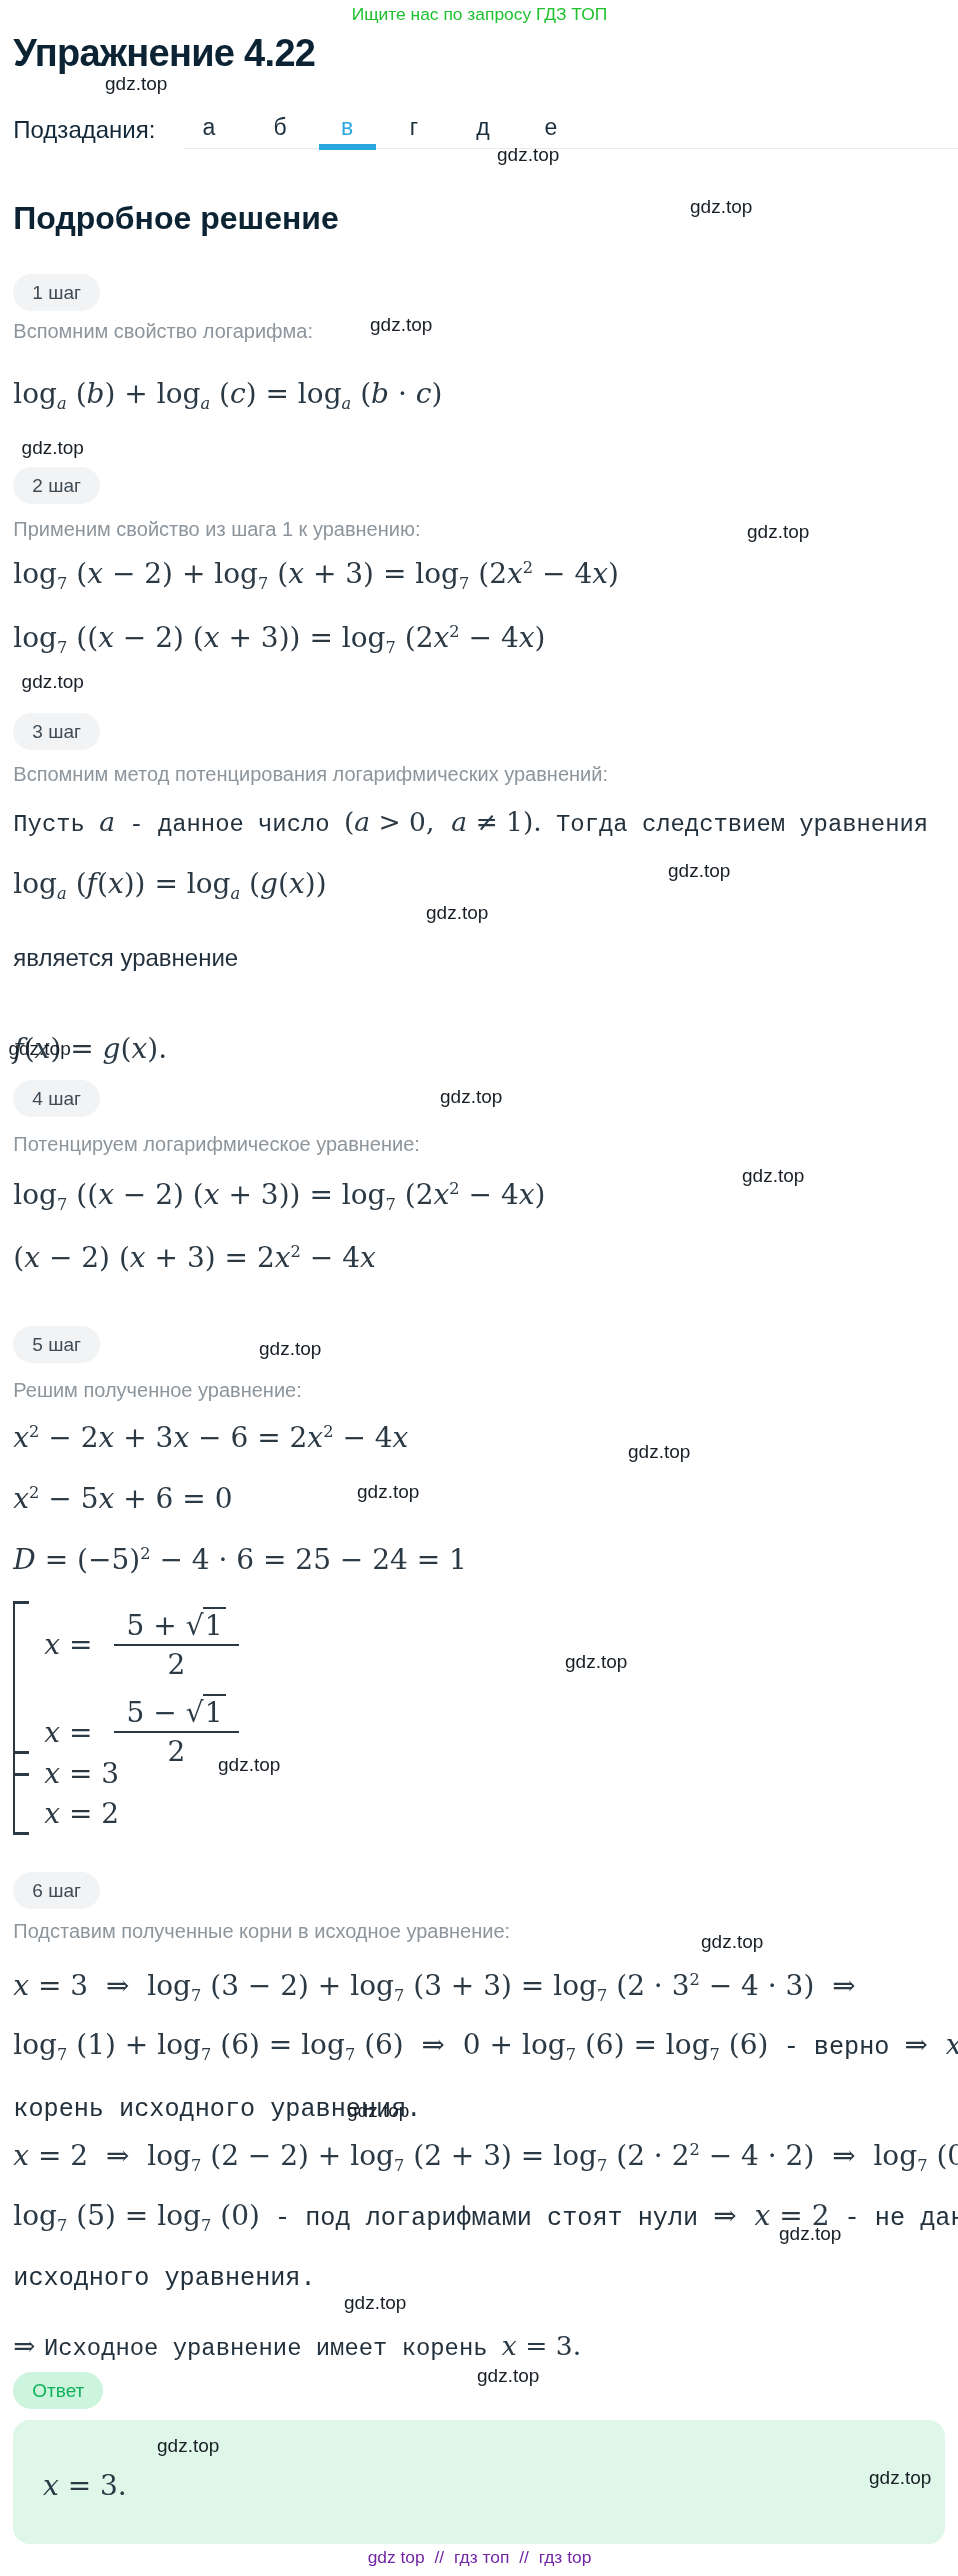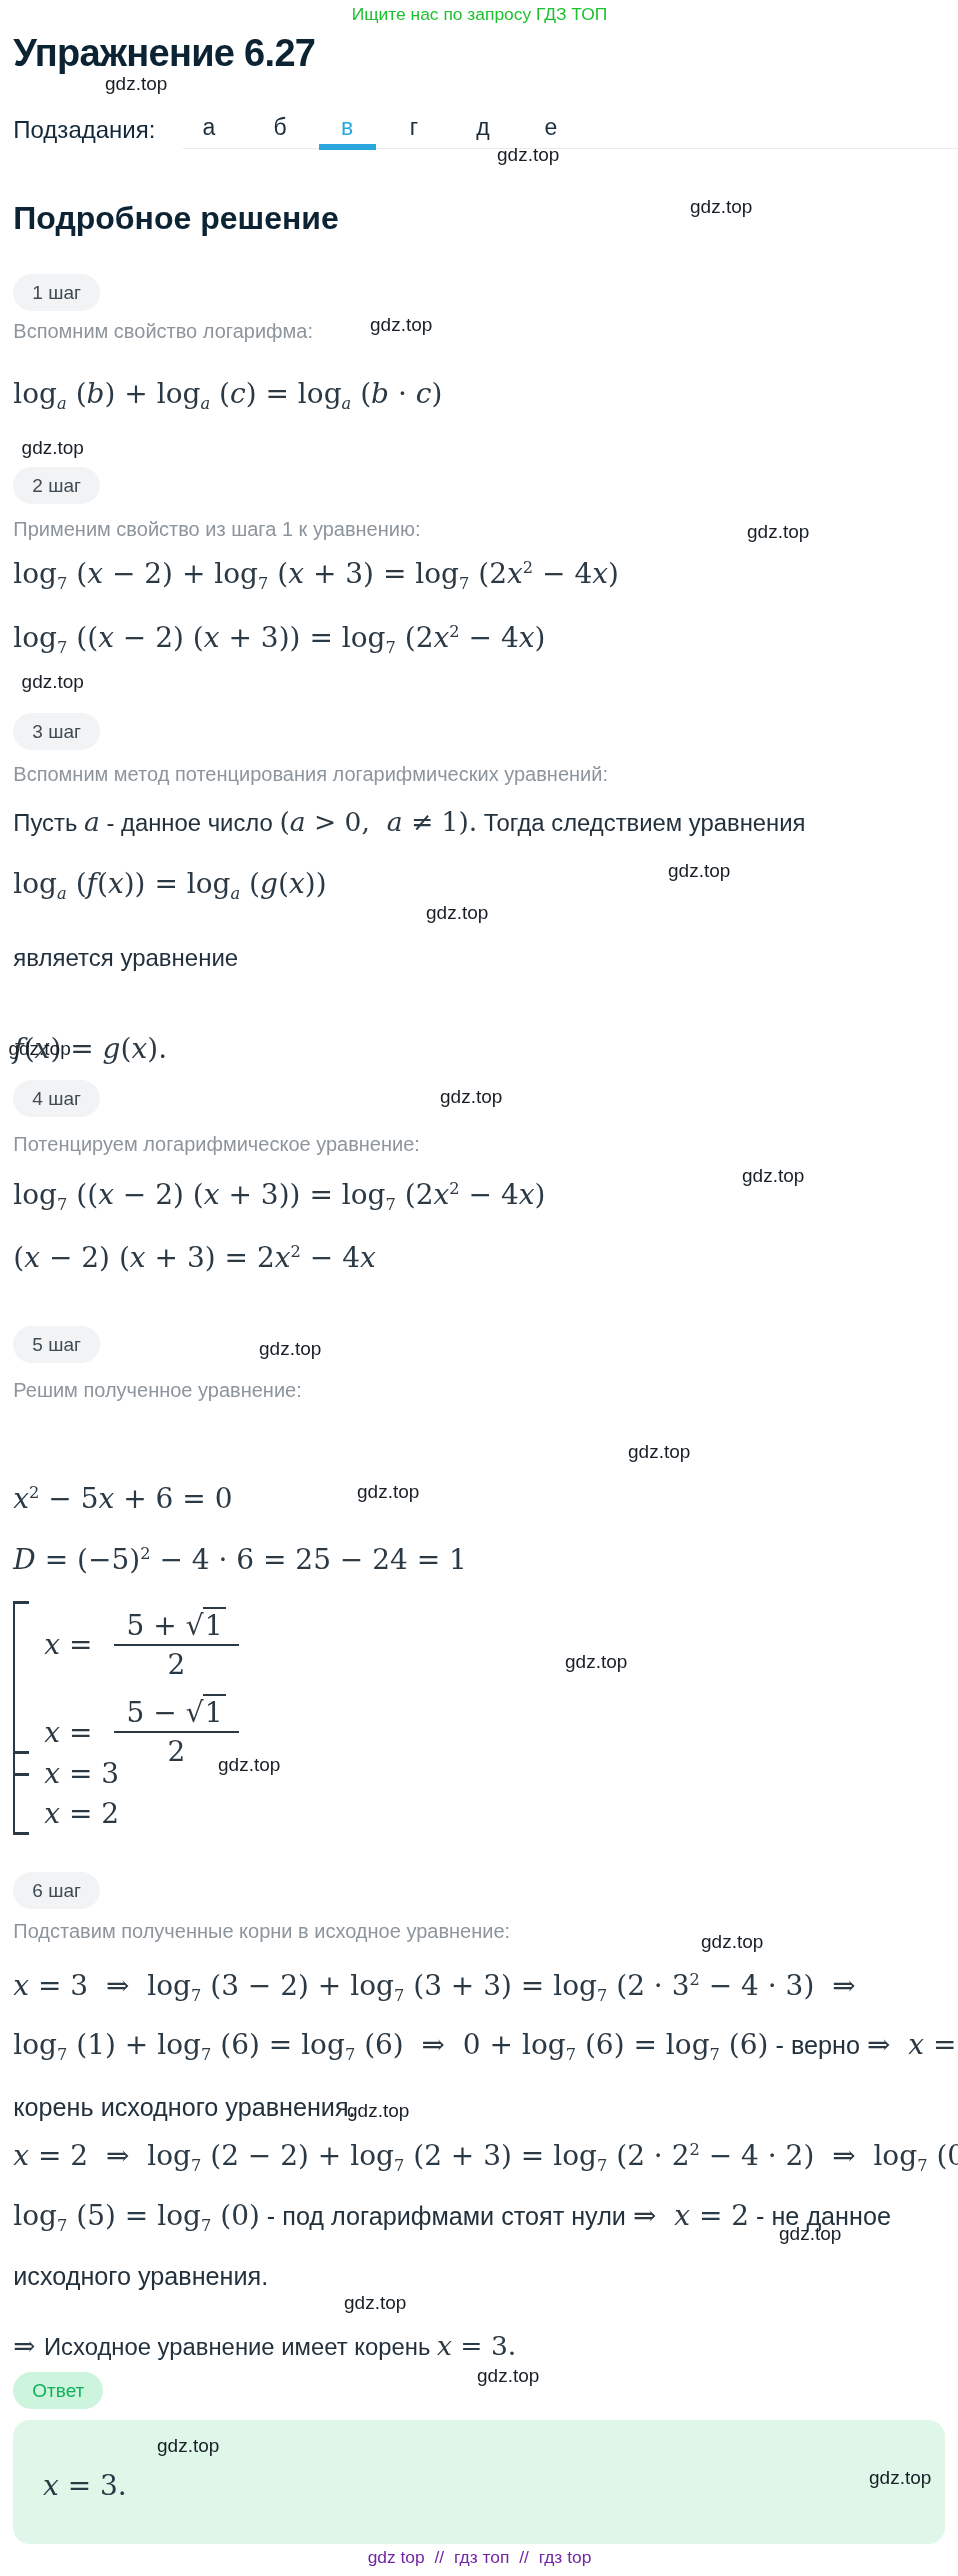--- a/index.html
+++ b/index.html
@@ -31,21 +31,21 @@
   }
   .instr { position:absolute; left:13.3px; font-size:20px; color:#8d959c; white-space:pre; }
   .textline { position:absolute; left:13.3px; font-size:24px; color:#22313d; white-space:pre; }
   .formula {
     position:absolute; left:13.3px; font-size:28px; color:#2b3945;
     font-family:"DejaVu Serif", serif; white-space:pre;
   }
   .formula sub, .sys sub { font-size:0.58em; vertical-align:-0.35em; }
   .formula sup, .sys sup { font-size:0.58em; vertical-align:0.6em; }
   .mvar { font-style:italic; }
-  .mtext { font-family:Liberation Sans, sans-serif; font-style:normal; font-size:0.9em; color:#23313d; }
+  .mtext { font-family:Liberation Mono, monospace; font-style:normal; font-size:0.9em; color:#23313d; }
   .sqrt-arg { border-top:2.1px solid currentColor; padding:0 3.5px 0 1.4px; }
   .frac { display:inline-flex; flex-direction:column; vertical-align:middle; text-align:center; margin-left:12.6px; }
   .frac .num, .frac .den { padding:2.1px 12.6px; }
   .frac .den { border-top:2.1px solid #2b3945; }
   .sys {
     position:absolute; left:13.3px; display:flex; flex-direction:column;
     border-left:2.8px solid #2b3945; padding:5.6px 0 5.6px 29px; color:#2b3945;
   }
   .sys::before, .sys::after { content:""; position:absolute; left:0; width:13.3px; height:2.8px; background:#2b3945; }
   .sys::before { top:0; }
@@ -65,21 +65,21 @@
   .footer { position:absolute; top:2547px; left:0; width:100%; text-align:center; font-size:17.4px; color:#7226a5; }
   .footer a { color:#7226a5; text-decoration:none; cursor:pointer; }
   .footer .sep { margin:0 9.8px; }
 </style>
 </head>
 <body>
 
 <div id="page">
 
   <a class="top-link">Ищите нас по запросу ГДЗ ТОП</a>
-  <h1 class="title">Упражнение 6.27</h1>
+  <h1 class="title">Упражнение 4.22</h1>
 
   <div class="subtasks-label">Подзадания:</div>
   <div id="tabs">
       <span class="tab" style="left: 209px;">а</span>
       <span class="tab" style="left: 280px;">б</span>
       <span class="tab active" style="left: 347px;">в</span>
       <span class="tab" style="left: 414px;">г</span>
       <span class="tab" style="left: 483px;">д</span>
       <span class="tab" style="left: 551px;">е</span>
     </div>
@@ -104,20 +104,21 @@
   <div class="textline" style="top:944px">является уравнение</div>
   <div class="formula" style="top:1032px"><span class="mvar">f</span><span>(</span><span class="mvar">x</span><span>) = </span><span class="mvar">g</span><span>(</span><span class="mvar">x</span><span>).</span></div>
 
   <div class="badge" style="top:1080px">4 шаг</div>
   <div class="instr" style="top:1133px">Потенцируем логарифмическое уравнение:</div>
   <div class="formula" style="top:1178px"><span>log</span><sub><span>7</span></sub><span> ((</span><span class="mvar">x</span><span> − 2) (</span><span class="mvar">x</span><span> + 3)) = </span><span>log</span><sub><span>7</span></sub><span> (2</span><span class="mvar">x</span><sup><span>2</span></sup><span> − 4</span><span class="mvar">x</span><span>)</span></div>
   <div class="formula" style="top:1241px"><span>(</span><span class="mvar">x</span><span> − 2) (</span><span class="mvar">x</span><span> + 3) = 2</span><span class="mvar">x</span><sup><span>2</span></sup><span> − 4</span><span class="mvar">x</span></div>
 
   <div class="badge" style="top:1326px">5 шаг</div>
   <div class="instr" style="top:1379px">Решим полученное уравнение:</div>
+  <div class="formula" style="top:1421px"><span class="mvar">x</span><sup><span>2</span></sup><span> − 2</span><span class="mvar">x</span><span> + 3</span><span class="mvar">x</span><span> − 6 = 2</span><span class="mvar">x</span><sup><span>2</span></sup><span> − 4</span><span class="mvar">x</span></div>
   <div class="formula" style="top:1482px"><span class="mvar">x</span><sup><span>2</span></sup><span> − 5</span><span class="mvar">x</span><span> + 6 = 0</span></div>
   <div class="formula" style="top:1543px"><span class="mvar">D</span><span> = (−5)</span><sup><span>2</span></sup><span> − 4 · 6 = 25 − 24 = 1</span></div>
 
   <div class="sys sys1" style="top:1601px">
     <div class="sys-row">
       <span><span class="mvar">x</span><span> = </span></span>
       <span class="frac">
         <span class="num"><span>5 + </span><span>√<span class="sqrt-arg">1</span></span></span>
         <span class="den"><span>2</span></span>
       </span>

